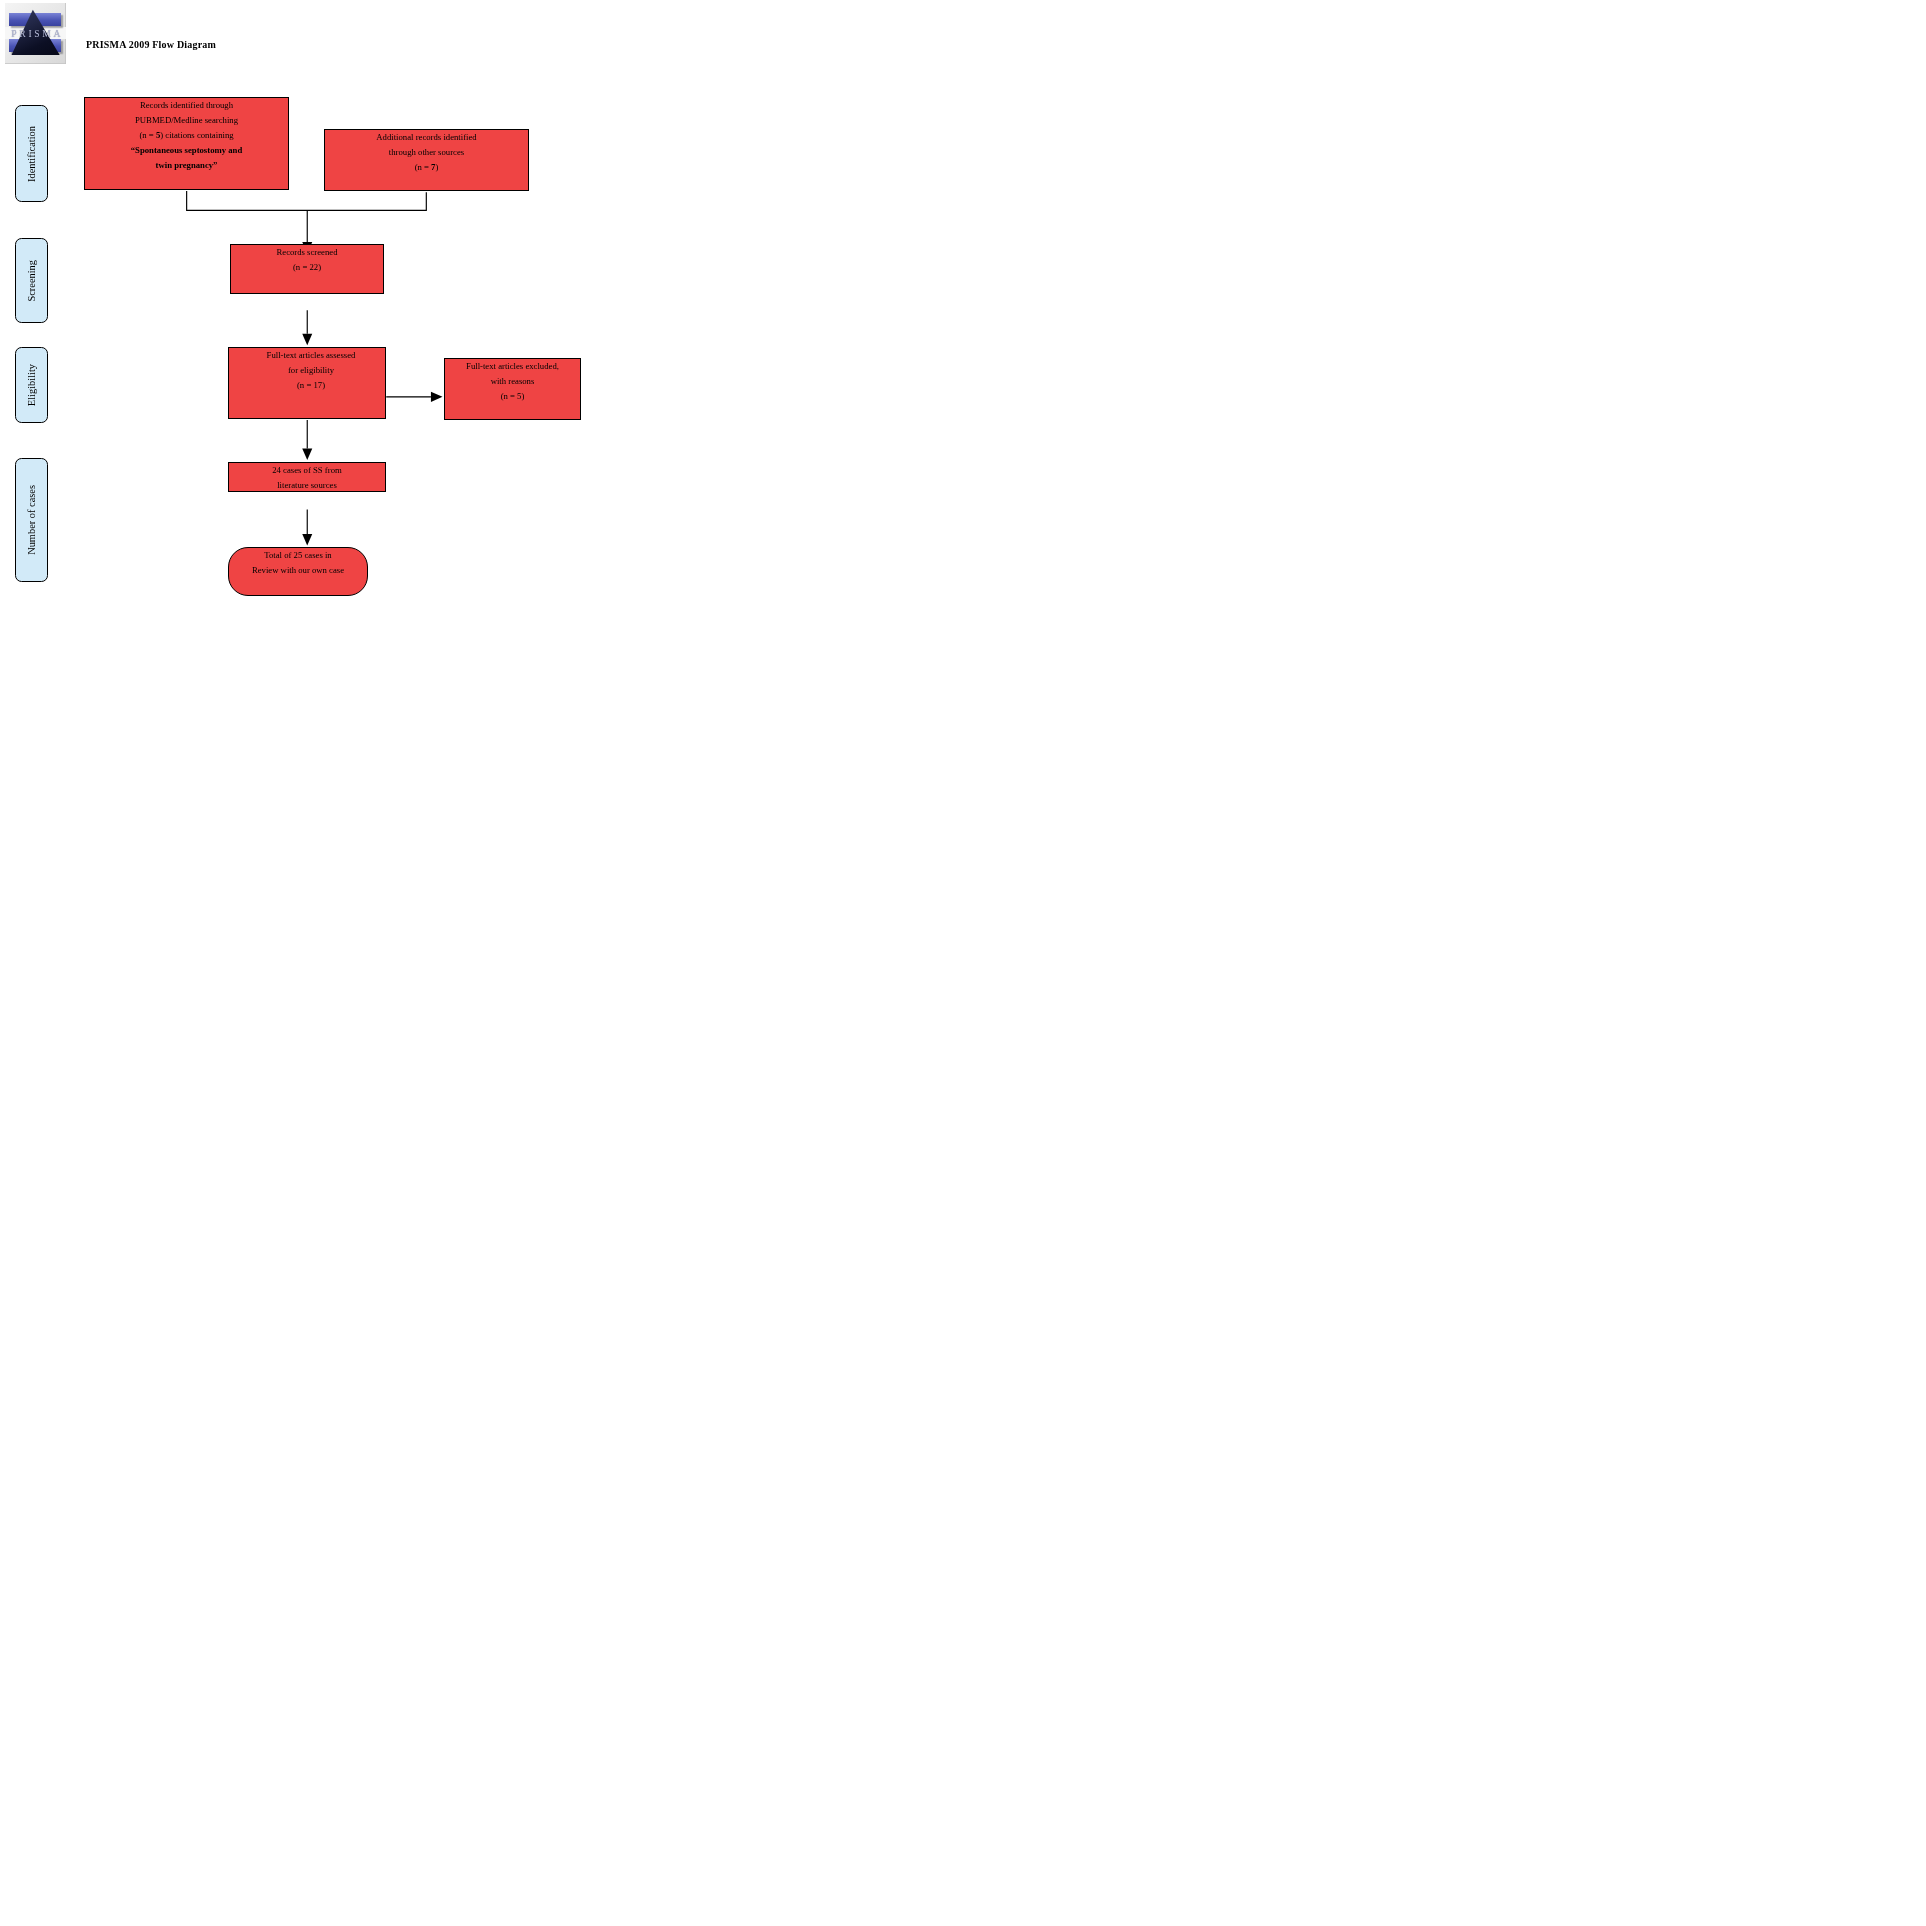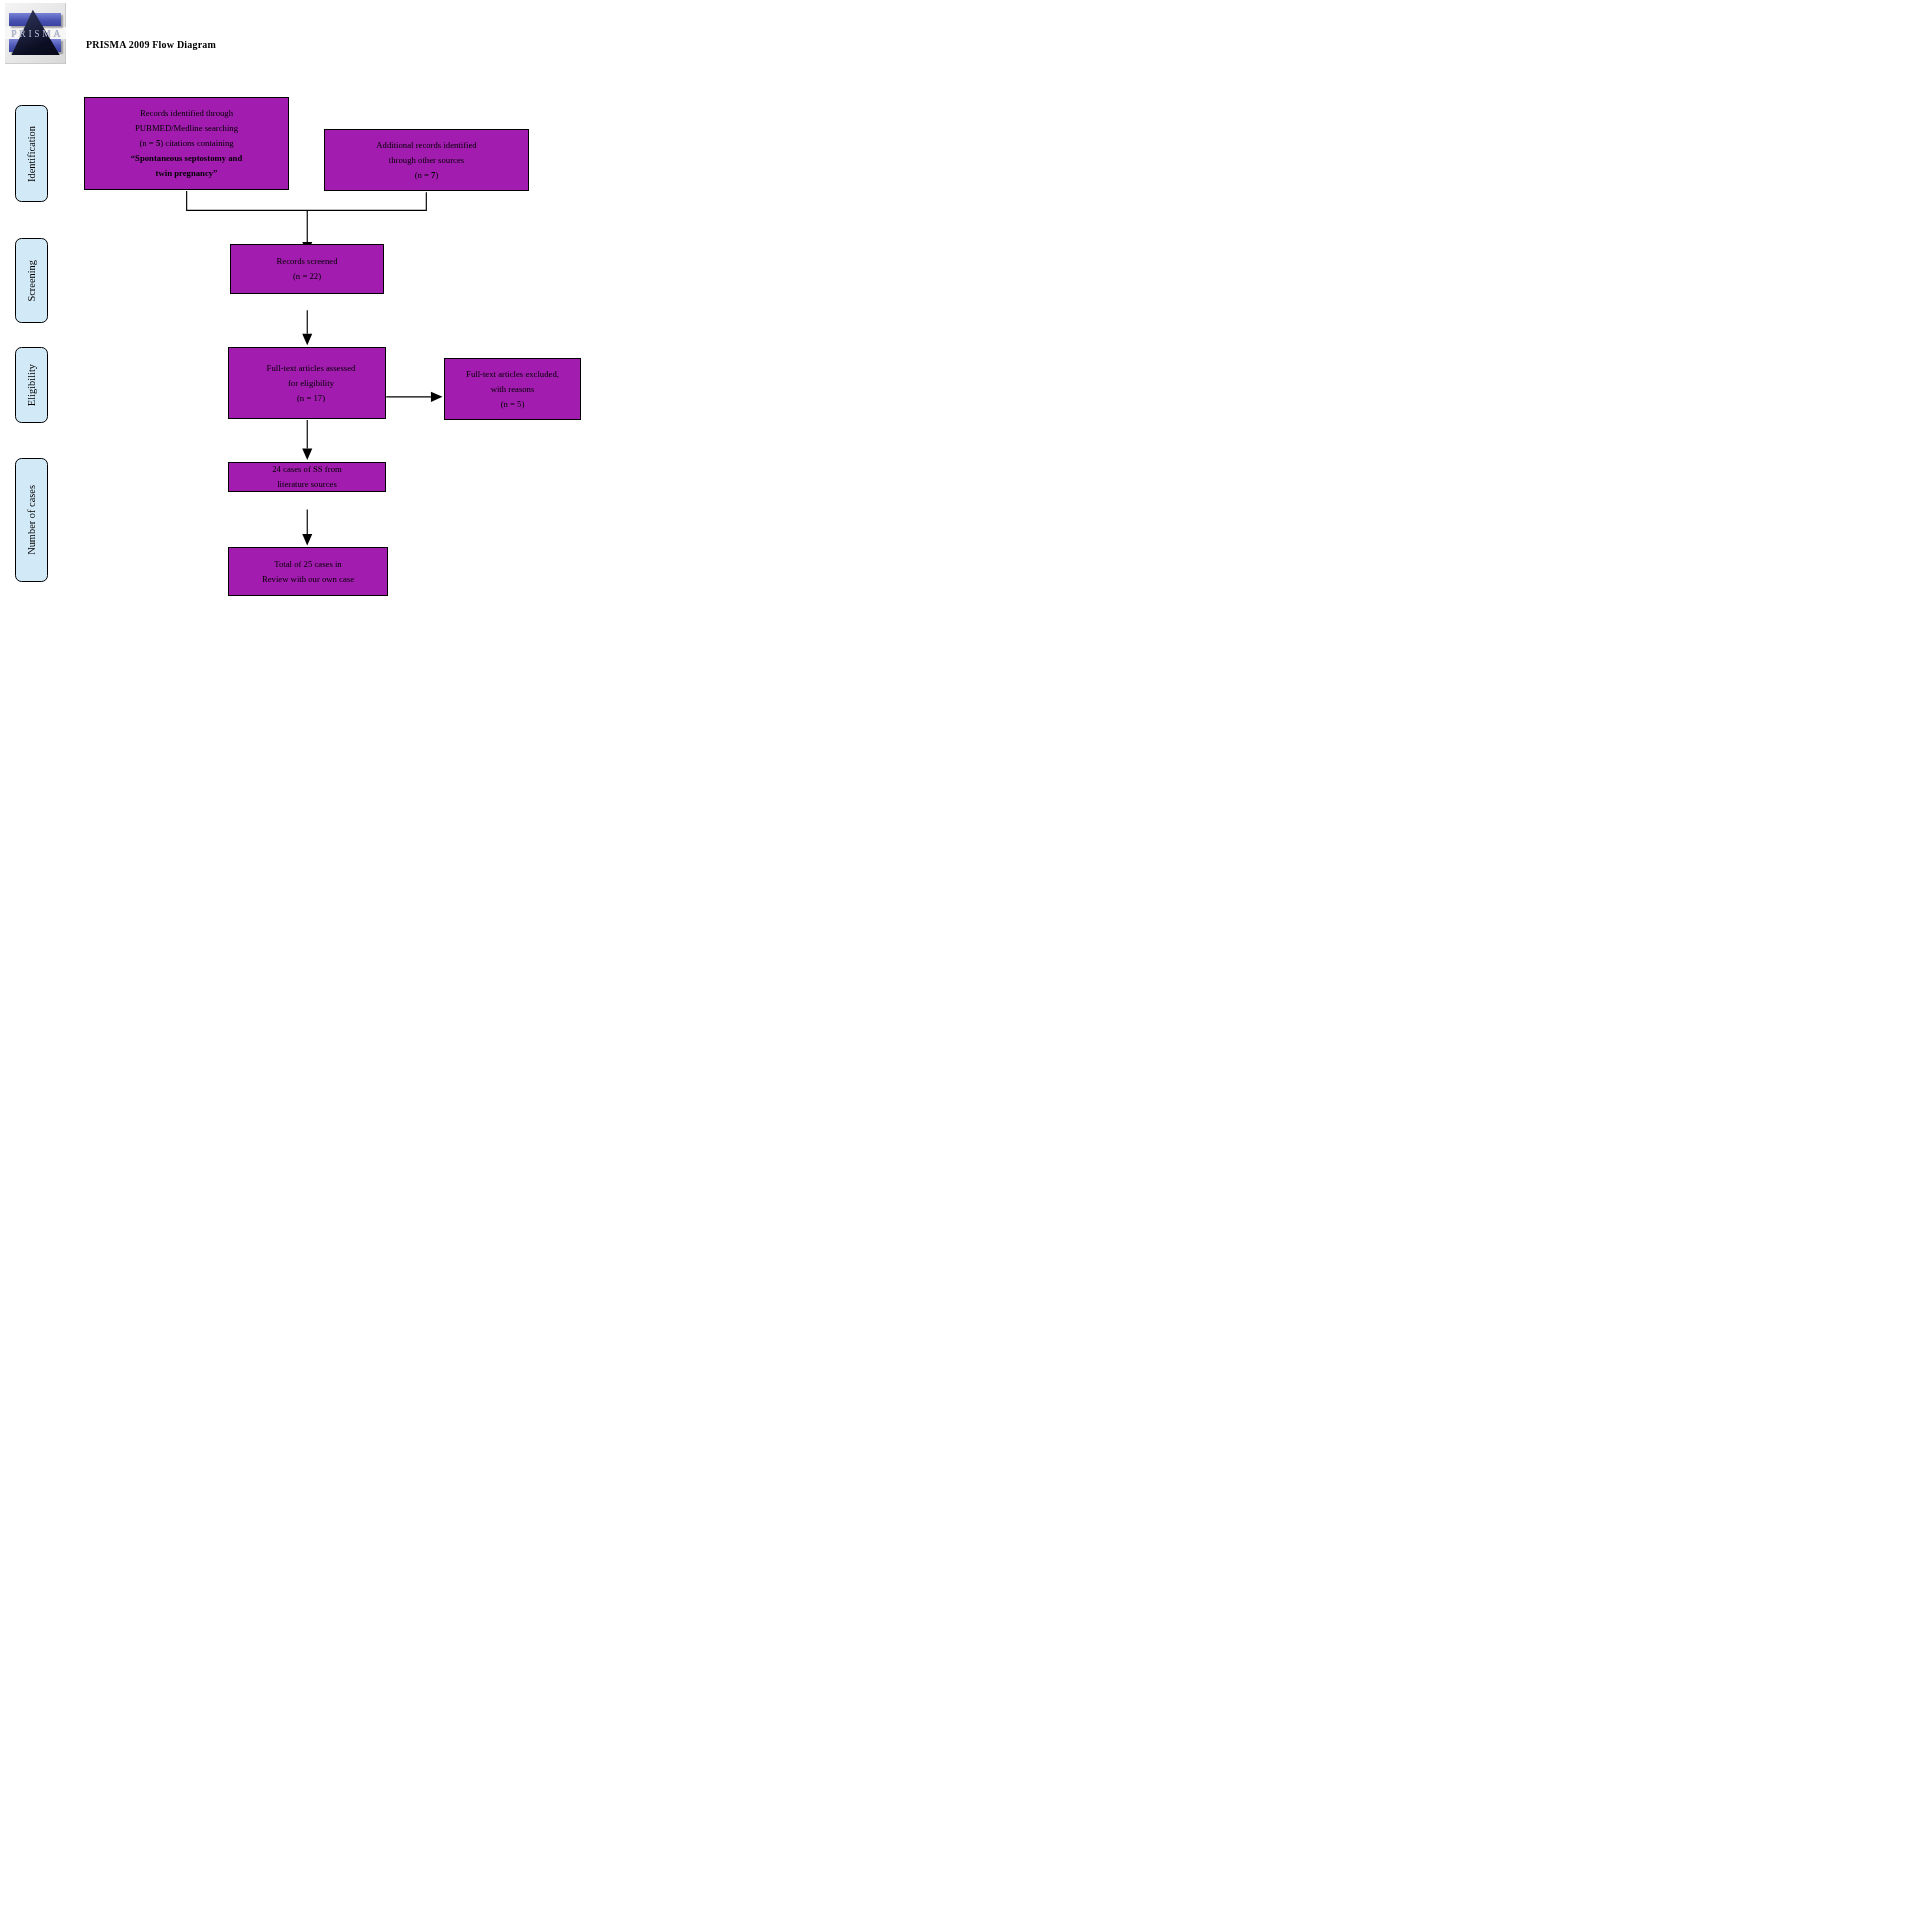--- a/index.html
+++ b/index.html
@@ -55,32 +55,32 @@
     writing-mode:vertical-rl; transform:rotate(180deg);
     font-size:10.4px; white-space:nowrap;
   }
   .stage.identification { top:105px; height:97px; }
   .stage.screening      { top:238px; height:85px; }
   .stage.eligibility    { top:347px; height:76px; }
   .stage.cases          { top:458px; height:124px; }
 
   
   .fbox {
-    position:absolute; background:#a21caf; border:1.2px solid #000; box-sizing:border-box;
-    display:flex; flex-direction:column; justify-content:center; align-items:center;
+    position:absolute; background:#ef4444; border:1.2px solid #000; box-sizing:border-box;
+    display:flex; flex-direction:column; align-items:center;
     text-align:center; font-size:8.7px; z-index:2;
   }
   .fbox .line { line-height:15px; }
   .fbox.records-identified { left:84px;  top:97px;  width:205px; height:93px; }
   .fbox.additional-records { left:324px;  top:129px;  width:205px; height:62px; }
   .fbox.records-screened   { left:230px;  top:244px;  width:154px; height:50px; }
   .fbox.fulltext-assessed  { left:228px;  top:347px;  width:158px; height:72px;padding-left:8px; }
   .fbox.fulltext-excluded  { left:444px; top:358px;  width:137px; height:62px; }
   .fbox.cases-literature   { left:228px;  top:462px; width:158px; height:30px; }
-  .fbox.total-cases        { left:228px;  top:547px; width:160px; height:49px; }
+  .fbox.total-cases        { left:228px;  top:547px; width:140px; height:49px;border-radius:20px; }
 
   
   svg.connectors {
     position:absolute; left:0; top:0; width:596px; height:598px;
     z-index:1; pointer-events:none;
   }
   svg.connectors line, svg.connectors polyline { stroke:#000; stroke-width:3; fill:none; }
   svg.connectors polygon { fill:#000; stroke:none; }
 </style>
 </head>

